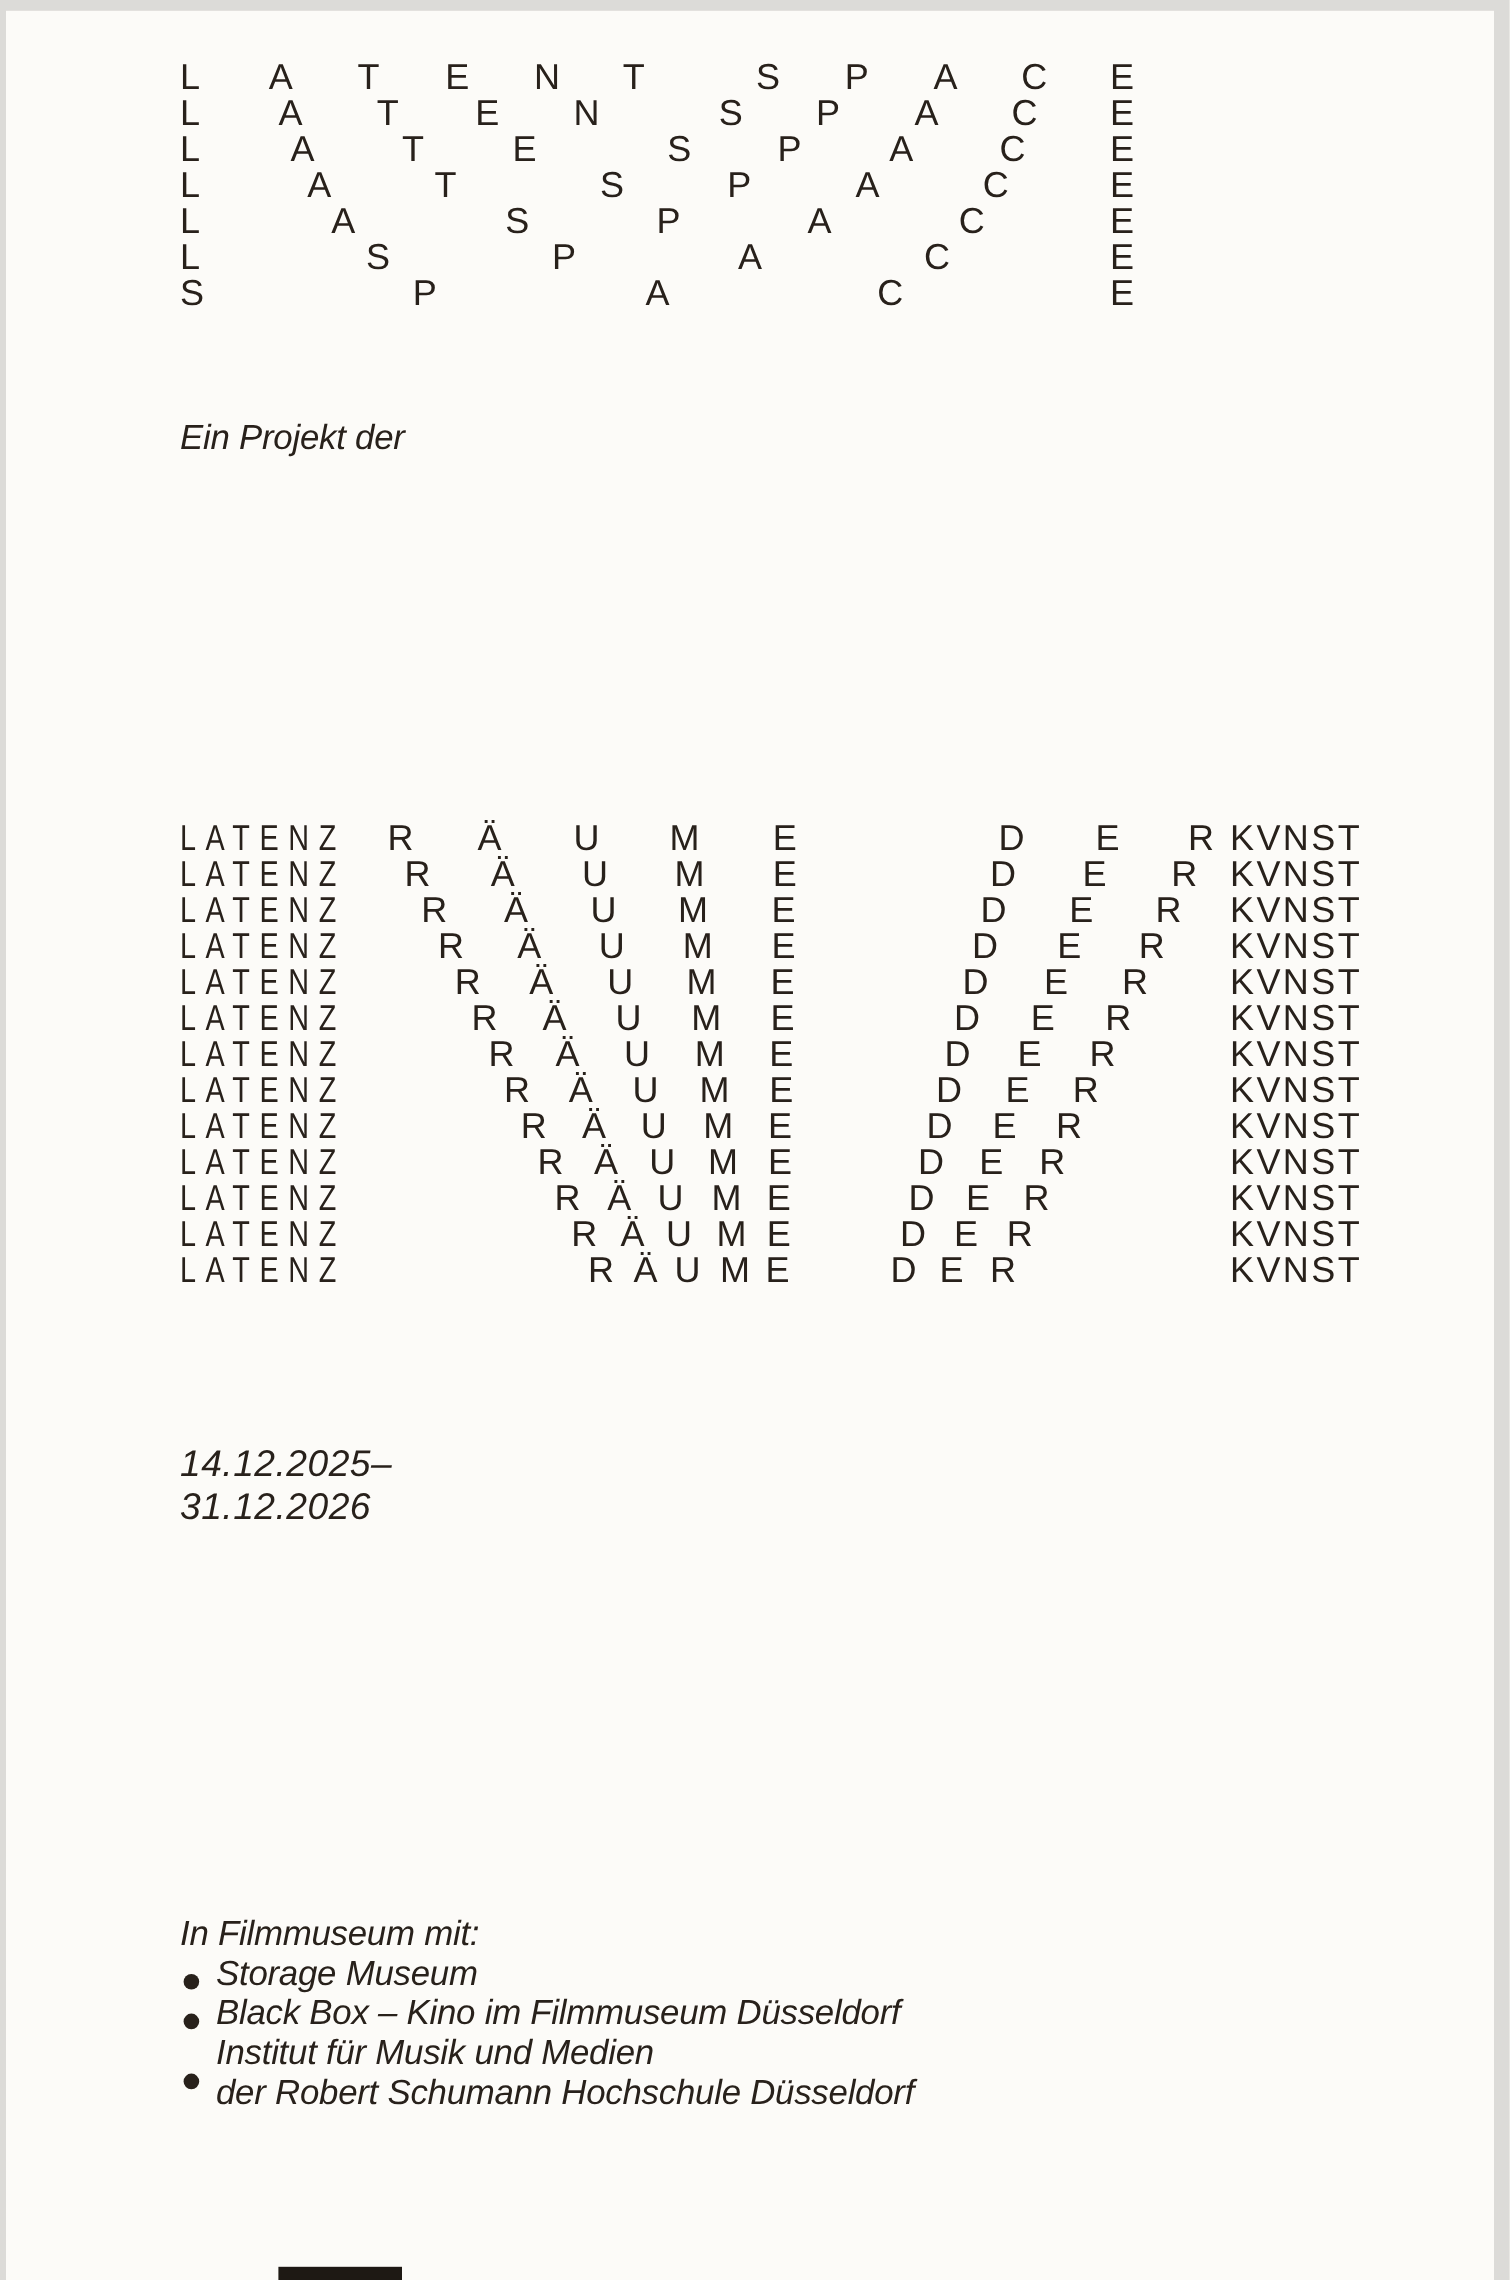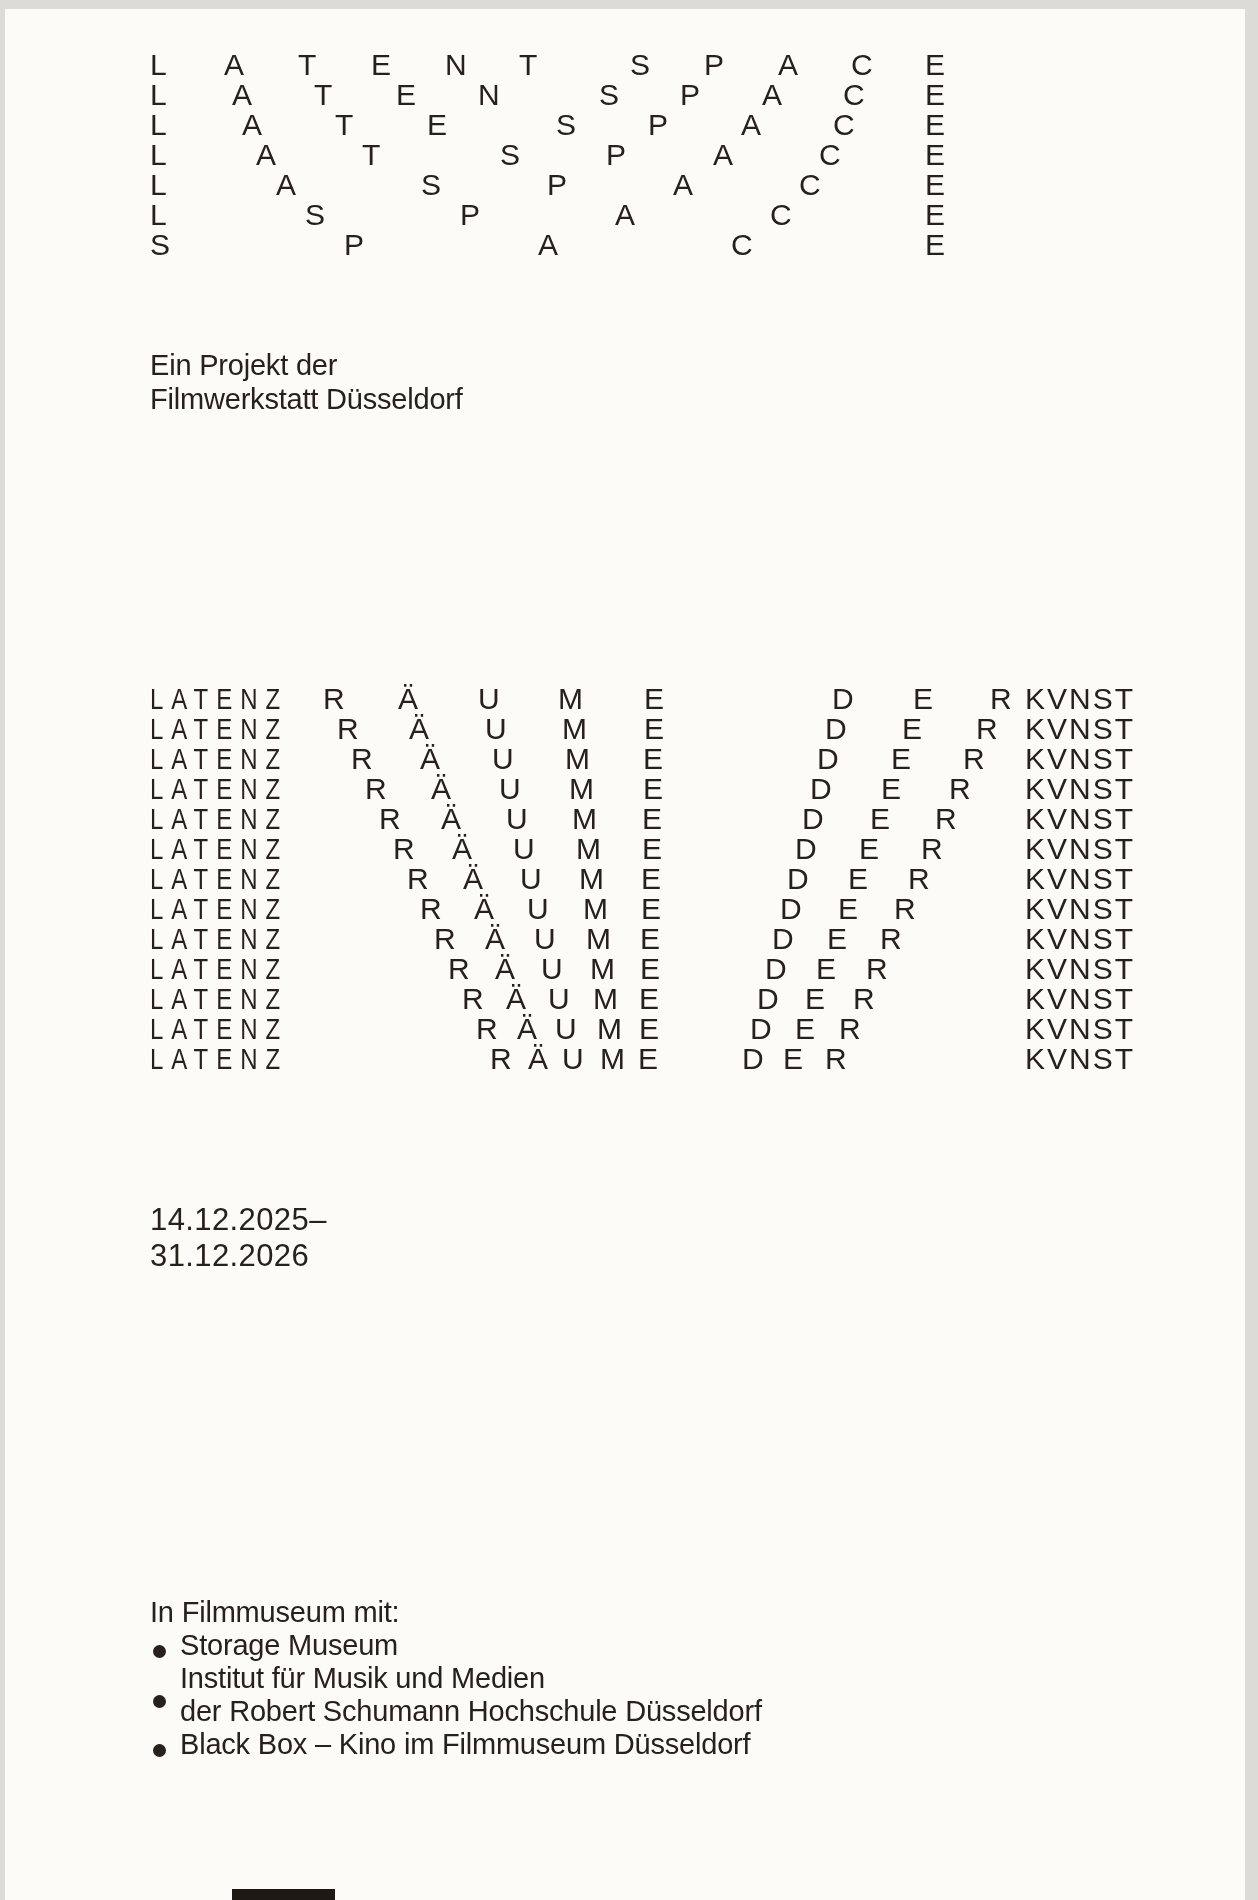--- a/index.html
+++ b/index.html
@@ -8,21 +8,21 @@
     background:#dcdbd8;
     font-family:"Liberation Sans","DejaVu Sans",sans-serif;
     color:#28211b;
   }
   .page-bg{position:absolute;left:5px;top:9px;width:1240px;height:1891px;background:#fcfbf8;}
   
   .al{position:absolute;font-size:30px;line-height:30px;white-space:pre;letter-spacing:0;}
   .latenz{position:absolute;font-size:30px;line-height:30px;}
   .latenz > span{display:inline-block;transform:scaleX(0.8);transform-origin:0 60%;letter-spacing:10px;}
   .kvnst{position:absolute;font-size:30px;line-height:30px;letter-spacing:2px;}
-  .txtblock{position:absolute;left:150px;letter-spacing:-0.2px;}
+  .txtblock{position:absolute;left:150px;letter-spacing:-0.2px;font-style:italic;}
   .project{top:348px;font-size:29px;line-height:34px;}
   .dates{top:1202px;font-size:31px;line-height:36px;letter-spacing:0.4px;}
   .coop{top:1596px;font-size:29px;line-height:33px;width:900px;}
   .coop .item{display:flex;align-items:center;}
   .coop .dot{width:13px;height:13px;border-radius:50%;background:#28211b;margin:12px 14px 0 3px;flex:none;}
   .cut-bar{position:absolute;left:232px;top:1889px;width:103px;height:11px;background:#1e1914;}
 </style>
 </head>
 <body>
 
@@ -82,21 +82,20 @@
     <span class="al" style="left: 925px; top: 200px;">E</span>
     <span class="al" style="left: 150px; top: 230px;">S</span>
     <span class="al" style="left: 344px; top: 230px;">P</span>
     <span class="al" style="left: 538px; top: 230px;">A</span>
     <span class="al" style="left: 731px; top: 230px;">C</span>
     <span class="al" style="left: 925px; top: 230px;">E</span>
   </div>
 
 <div class="txtblock project">
   <div>Ein Projekt der</div>
-  <div>Filmwerkstatt Düsseldorf</div>
 </div>
 
 <div id="title-art">
     <span class="latenz" style="left: 150px; top: 684px;"><span>LATENZ</span></span>
     <span class="al" style="left: 323px; top: 684px;">R</span>
     <span class="al" style="left: 398px; top: 684px;">Ä</span>
     <span class="al" style="left: 478px; top: 684px;">U</span>
     <span class="al" style="left: 558px; top: 684px;">M</span>
     <span class="al" style="left: 644px; top: 684px;">E</span>
     <span class="al" style="left: 832px; top: 684px;">D</span>
@@ -235,26 +234,26 @@
   <div id="coop-items">
       <div class="item">
         <span class="dot"></span>
         <div>
           <div>Storage Museum</div>
         </div>
       </div>
       <div class="item">
         <span class="dot"></span>
         <div>
-          <div>Institut für Musik und Medien</div>
-          <div>der Robert Schumann Hochschule Düsseldorf</div>
+          <div>Black Box – Kino im Filmmuseum Düsseldorf</div>
         </div>
       </div>
       <div class="item">
         <span class="dot"></span>
         <div>
-          <div>Black Box – Kino im Filmmuseum Düsseldorf</div>
+          <div>Institut für Musik und Medien</div>
+          <div>der Robert Schumann Hochschule Düsseldorf</div>
         </div>
       </div>
     </div>
 </div>
 
 <div class="cut-bar"></div>
 
 </body></html>

